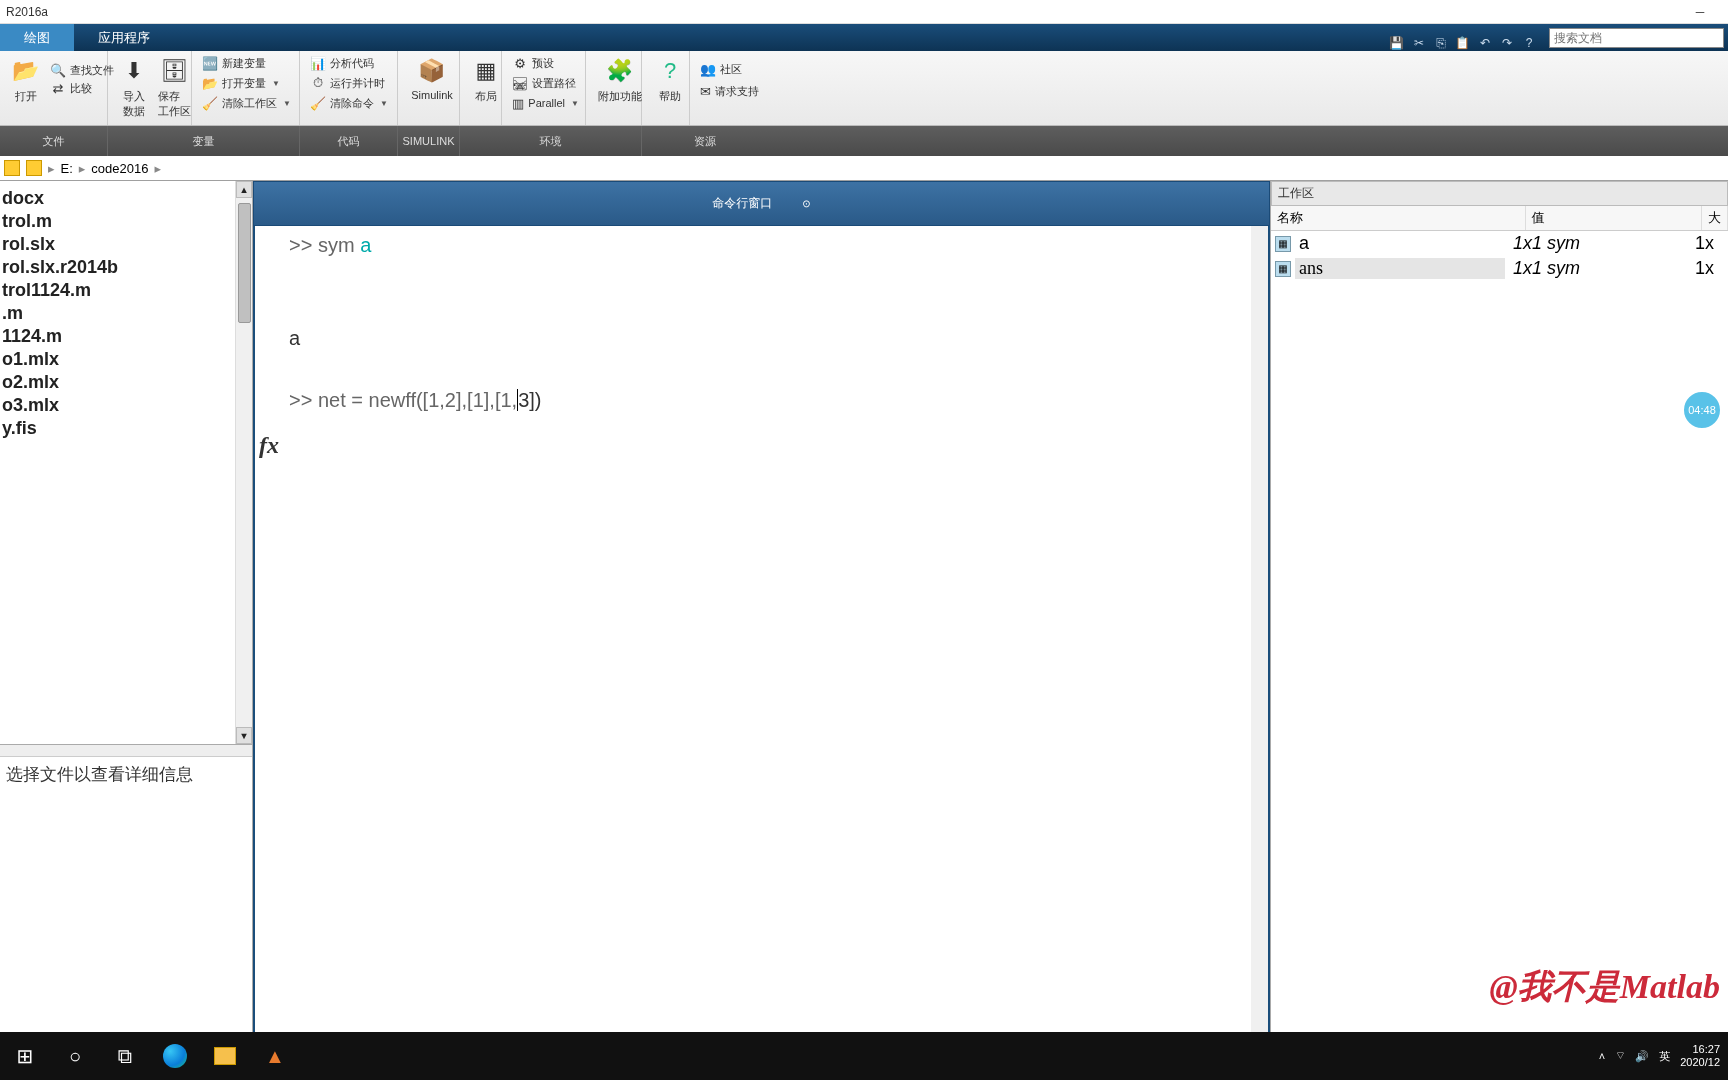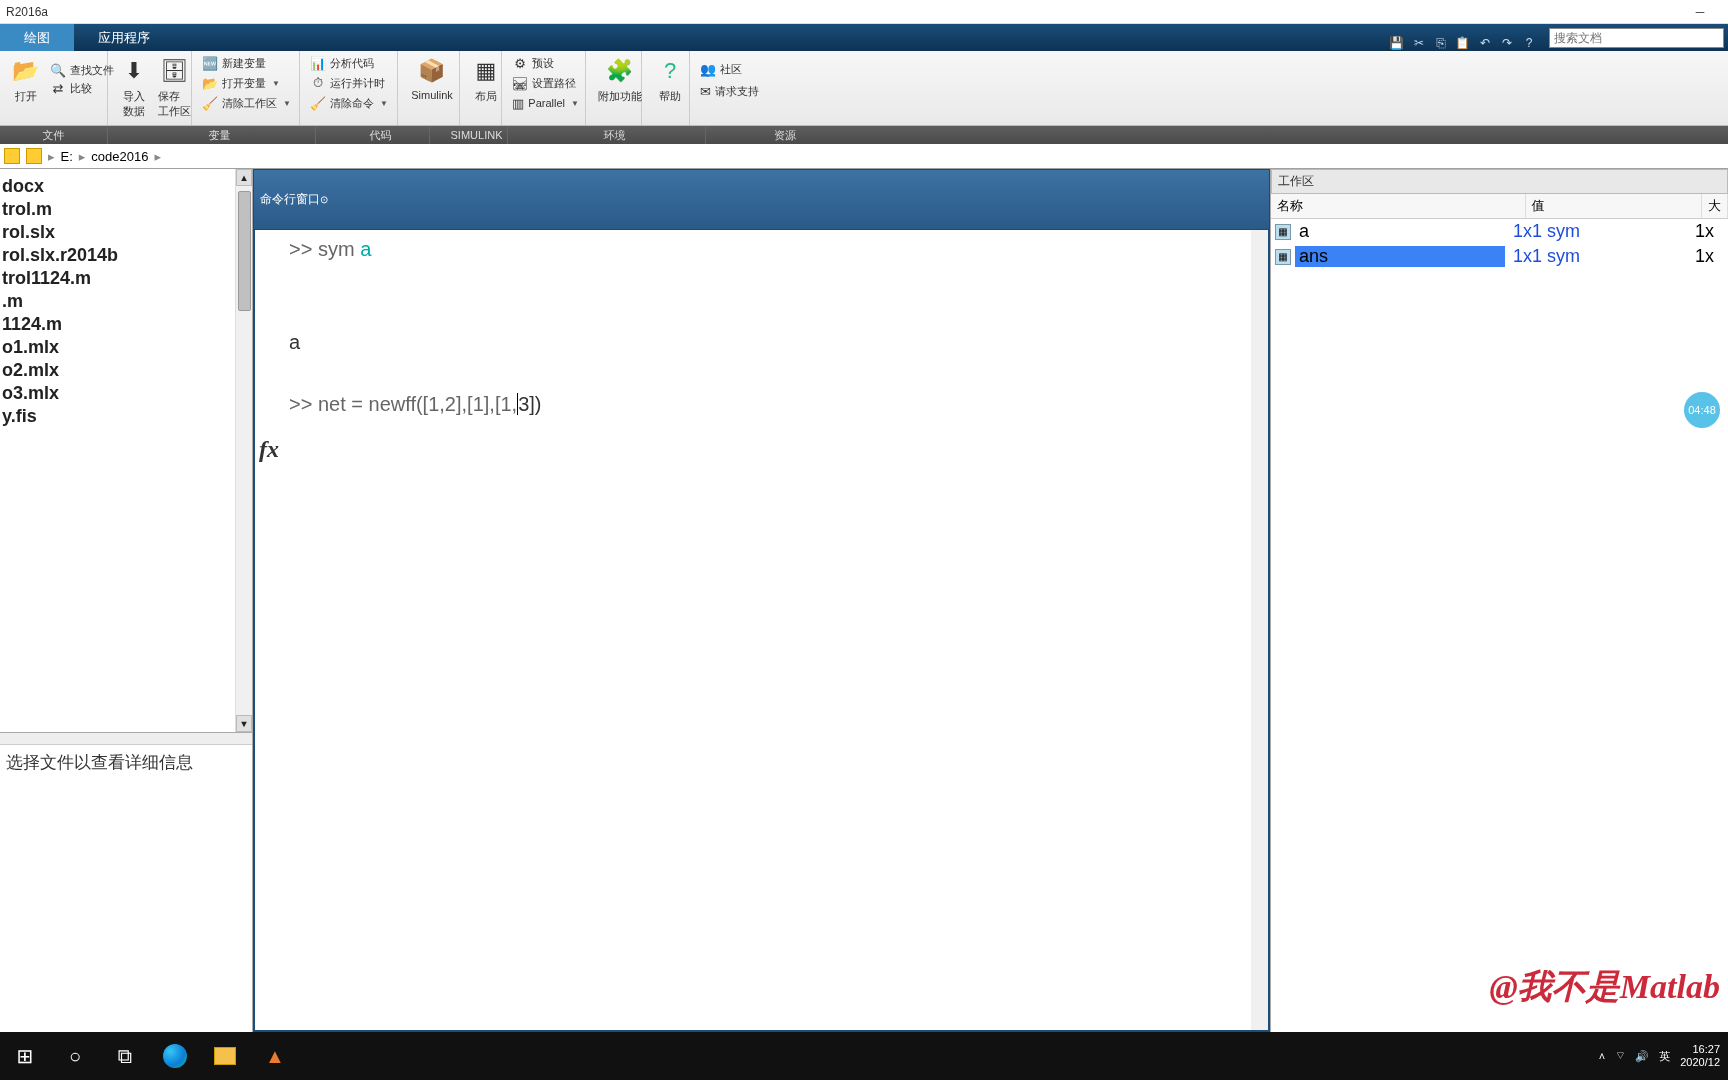--- a/index.html
+++ b/index.html
@@ -24,32 +24,32 @@
 .group { border-right: 1px solid #ccc; padding: 4px 10px 2px 10px; display: flex; flex-direction: column; justify-content: flex-start; position: relative; }
 .group .row { display: flex; gap: 8px; }
 .bigbtn { display: flex; flex-direction: column; align-items: center; justify-content: center; width: 48px; cursor: pointer; font-size: 11px; color: #333; }
 .bigbtn .bicon { width: 32px; height: 32px; margin-bottom: 2px; display: flex; align-items: center; justify-content: center; font-size: 22px; }
 .stack { display: flex; flex-direction: column; gap: 2px; justify-content: center; }
 .mini { display: flex; align-items: center; gap: 4px; font-size: 11px; color: #333; cursor: pointer; white-space: nowrap; }
 .mini .micon { width: 16px; height: 16px; display: inline-flex; align-items: center; justify-content: center; font-size: 13px; }
 .dd { font-size: 8px; color: #555; margin-left: 2px; }
 
 
-.grouplabels { height: 18px; background: linear-gradient(#5e5e5e,#4a4a4a); display: flex; color: #ddd; font-size: 11px; gap: 16px; }
+.grouplabels { height: 30px; background: linear-gradient(#5e5e5e,#4a4a4a); display: flex; color: #ddd; font-size: 11px; }
 .glabel { border-right: 1px solid #666; display: flex; align-items: center; justify-content: center; }
 
 
 .addrbar { height: 25px; background: #fff; border-bottom: 1px solid #a0a0a0; display: flex; align-items: center; padding: 0 4px; gap: 6px; font-size: 13px; }
 .addrbar .folder-ic { width: 16px; height: 16px; background: #fc3; border: 1px solid #c90; display: inline-block; }
 .addrbar .crumb { cursor: pointer; }
 .addrbar .sep { color: #888; }
 
 
 .mainarea { display: flex; height: calc(1080px - 24px - 27px - 75px - 18px - 25px - 48px); }
-.panel-header { background: linear-gradient(#3d72a4,#2a5a88); color: #fff; font-size: 12px; padding: 21px 6px; display: flex; align-items: center; justify-content: flex-start; border: 1px solid #1a4a77; }
+.panel-header { background: linear-gradient(#3d72a4,#2a5a88); color: #fff; font-size: 12px; padding: 13px 6px; display: flex; align-items: center; justify-content: center; border: 1px solid #1a4a77; gap: 30px; }
 .panel-header .htxt { }
 .panel-header .harrow { cursor: pointer; font-size: 10px; }
 
 
 .leftpane { width: 253px; display: flex; flex-direction: column; border-right: 1px solid #aaa; background: #fff; }
 .filelist { flex: 1; overflow: hidden; position: relative; font-size: 18px; color: #222; font-weight: bold; }
 .filelist .fl-inner { padding: 6px 4px 6px 0; }
 .filelist .fitem { padding: 1px 2px; white-space: nowrap; overflow: hidden; cursor: pointer; }
 .scrolly { position: absolute; right: 0; top: 0; width: 17px; height: 100%; background: #f0f0f0; border-left: 1px solid #ddd; }
 .scrolly .arrbtn { height: 17px; background: #e0e0e0; border: 1px solid #bbb; font-size: 10px; display: flex; align-items: center; justify-content: center; cursor: pointer; }
@@ -68,24 +68,24 @@
 @keyframes blink { 50% { opacity: 0; } }
 .scrolly2 { position: absolute; right: 0; top: 0; width: 17px; height: 100%; background: #f0f0f0; }
 
 
 .wspane { width: 457px; display: flex; flex-direction: column; background: #fff; }
 .ws-header-light { background: #e8e8e8; color: #333; font-size: 12px; padding: 3px 6px; border: 1px solid #bbb; }
 .ws-cols { display: flex; font-size: 13px; border-bottom: 1px solid #ccc; background: #f7f7f7; }
 .ws-cols .col { padding: 3px 6px; border-right: 1px solid #ddd; cursor: pointer; }
 .ws-rows { flex: 1; font-size: 18px; }
 .ws-row { display: flex; align-items: center; height: 25px; cursor: pointer; }
-.ws-row.selected .name { background: #3b82f6; }
+.ws-row.selected .name { background: #e5e5e5; font-family: Liberation Serif, serif; }
 .ws-row .ic { width: 16px; height: 16px; border: 1px solid #79a; background: #bde; margin: 0 4px; font-size: 10px; display: flex; align-items: center; justify-content: center; }
 .ws-row .name { padding: 0 4px; }
-.ws-row .val { color: #1d4ed8; padding-left: 8px; }
+.ws-row .val { font-style: italic; color: #000000; padding-left: 8px; }
 
 
 .watermark { position: absolute; right: 8px; bottom: 70px; font-family: "Times New Roman", SimSun, serif; font-style: italic; font-weight: bold; font-size: 34px; color: #cc2a3a; pointer-events: none; }
 .timer-badge { position: absolute; right: 6px; top: 390px; width: 40px; height: 40px; border-radius: 50%; background: #59c2e8; color: #fff; font-size: 11px; display: flex; align-items: center; justify-content: center; border: 2px solid #fff; }
 
 
 .taskbar { position: absolute; left: 0; right: 0; bottom: 0; height: 48px; background: #111; display: flex; align-items: center; color: #fff; font-size: 12px; }
 .taskbar .tbtn { width: 50px; height: 48px; display: flex; align-items: center; justify-content: center; cursor: pointer; font-size: 20px; }
 .taskbar .tray { margin-left: auto; display: flex; align-items: center; gap: 10px; padding: 0 8px; font-size: 11px; }
 .taskbar .clock { text-align: right; line-height: 1.2; }

